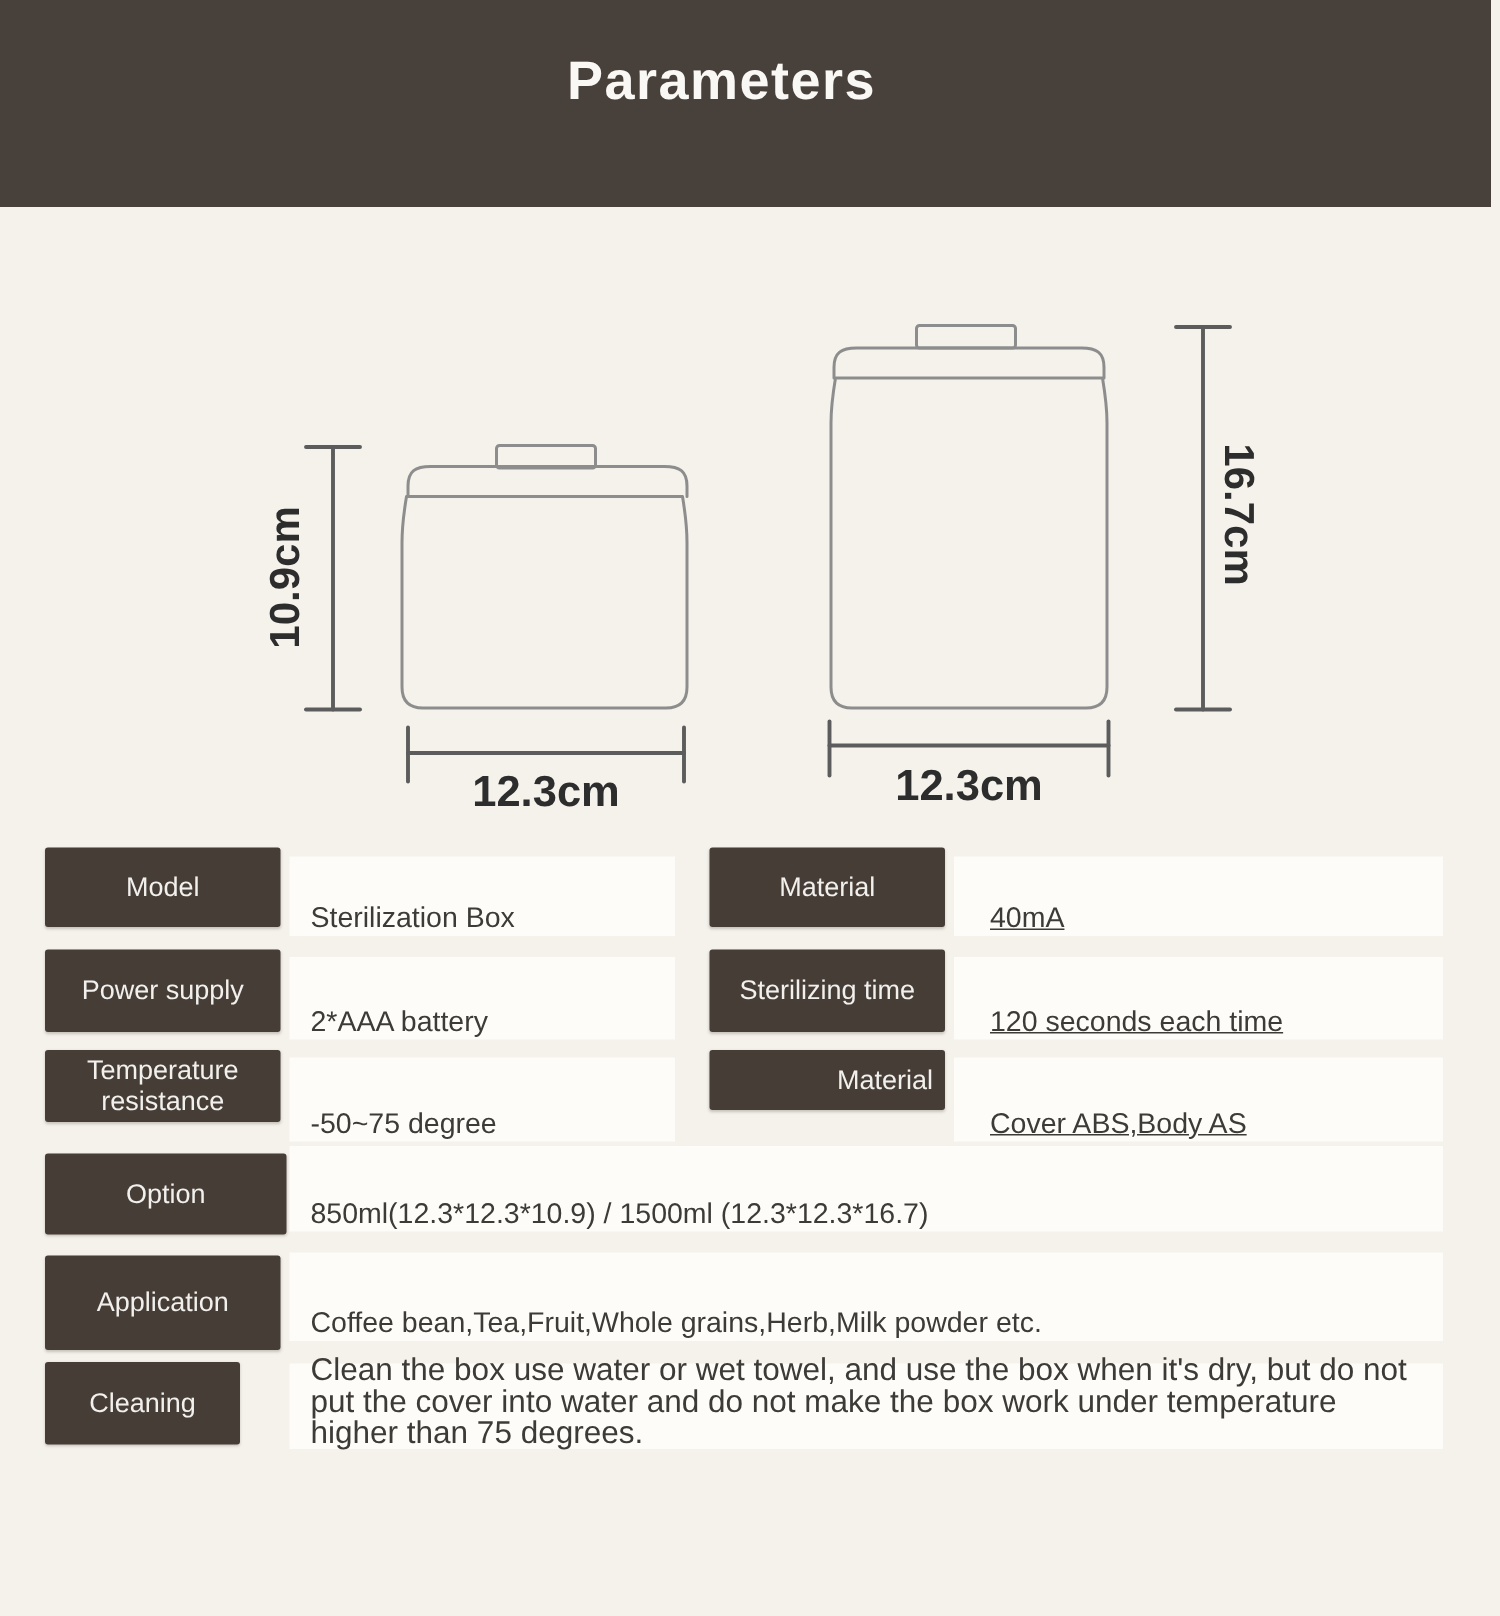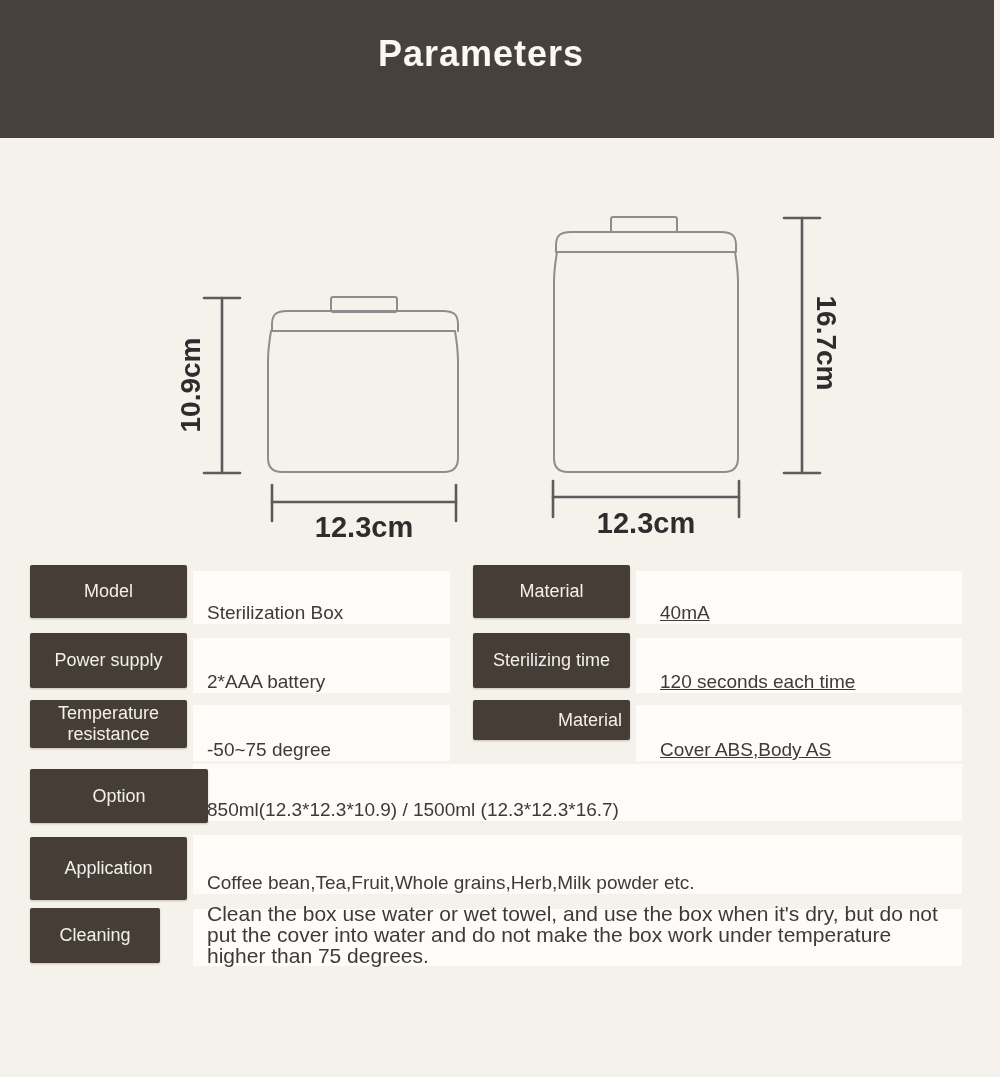--- a/index.html
+++ b/index.html
@@ -130,21 +130,21 @@
   <div class="val rcol" style="left:636px;top:705px;width:326px;height:56px;">
     <span>Cover ABS,Body AS</span>
   </div>
   <div class="lbl" style="left:473px;top:700px;width:157px;height:40px;justify-content:flex-end;">
     <span>Material</span>
   </div>
 
   <div class="val" style="left:193px;top:764px;width:769px;height:57px;">
     <span>850ml(12.3*12.3*10.9) / 1500ml (12.3*12.3*16.7)</span>
   </div>
-  <div class="lbl" style="left:30px;top:769px;width:178px;height:54px;">
+  <div class="lbl" style="left:30px;top:769px;width:161px;height:54px;">
     <span>Option</span>
   </div>
 
   <div class="val" style="left:193px;top:835px;width:769px;height:59px;">
     <span>Coffee bean,Tea,Fruit,Whole grains,Herb,Milk powder etc.</span>
   </div>
   <div class="lbl" style="left:30px;top:837px;width:157px;height:63px;">
     <span>Application</span>
   </div>
 

